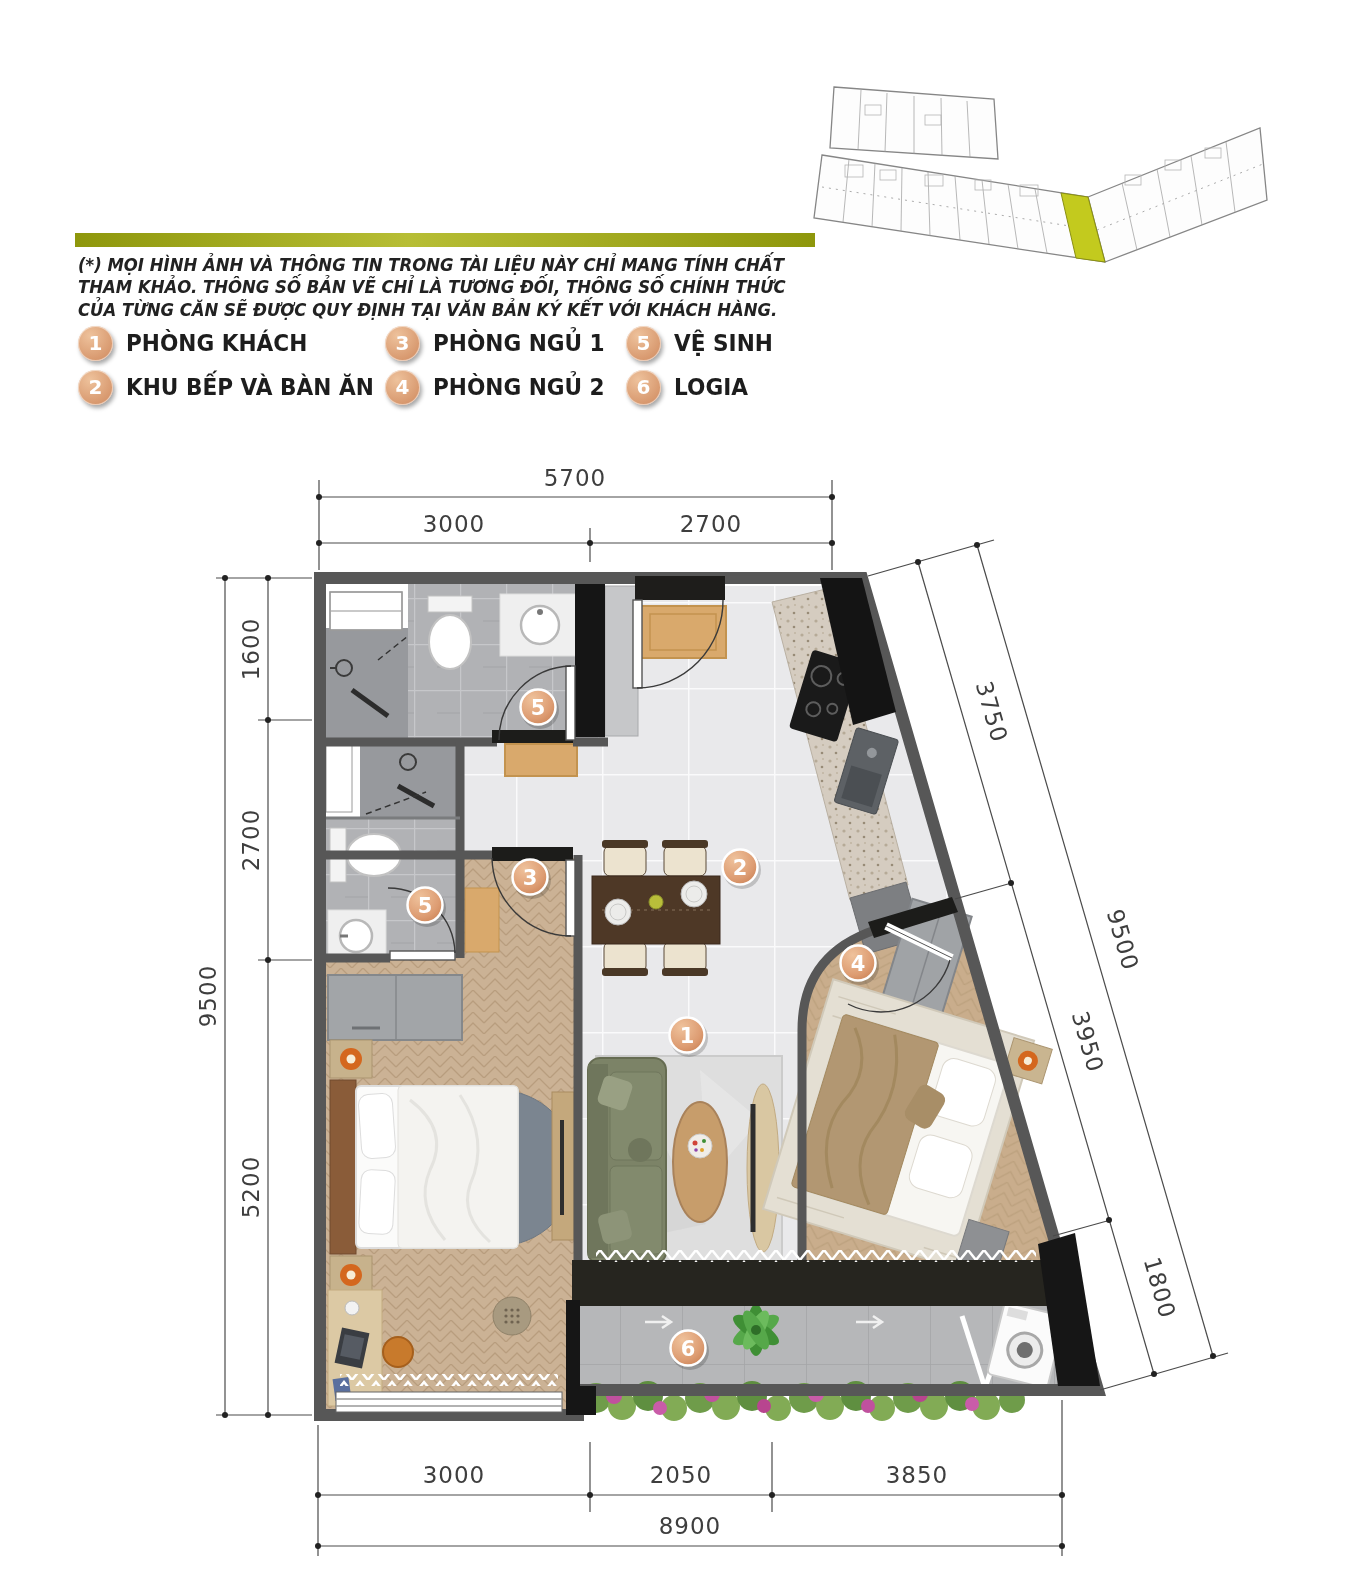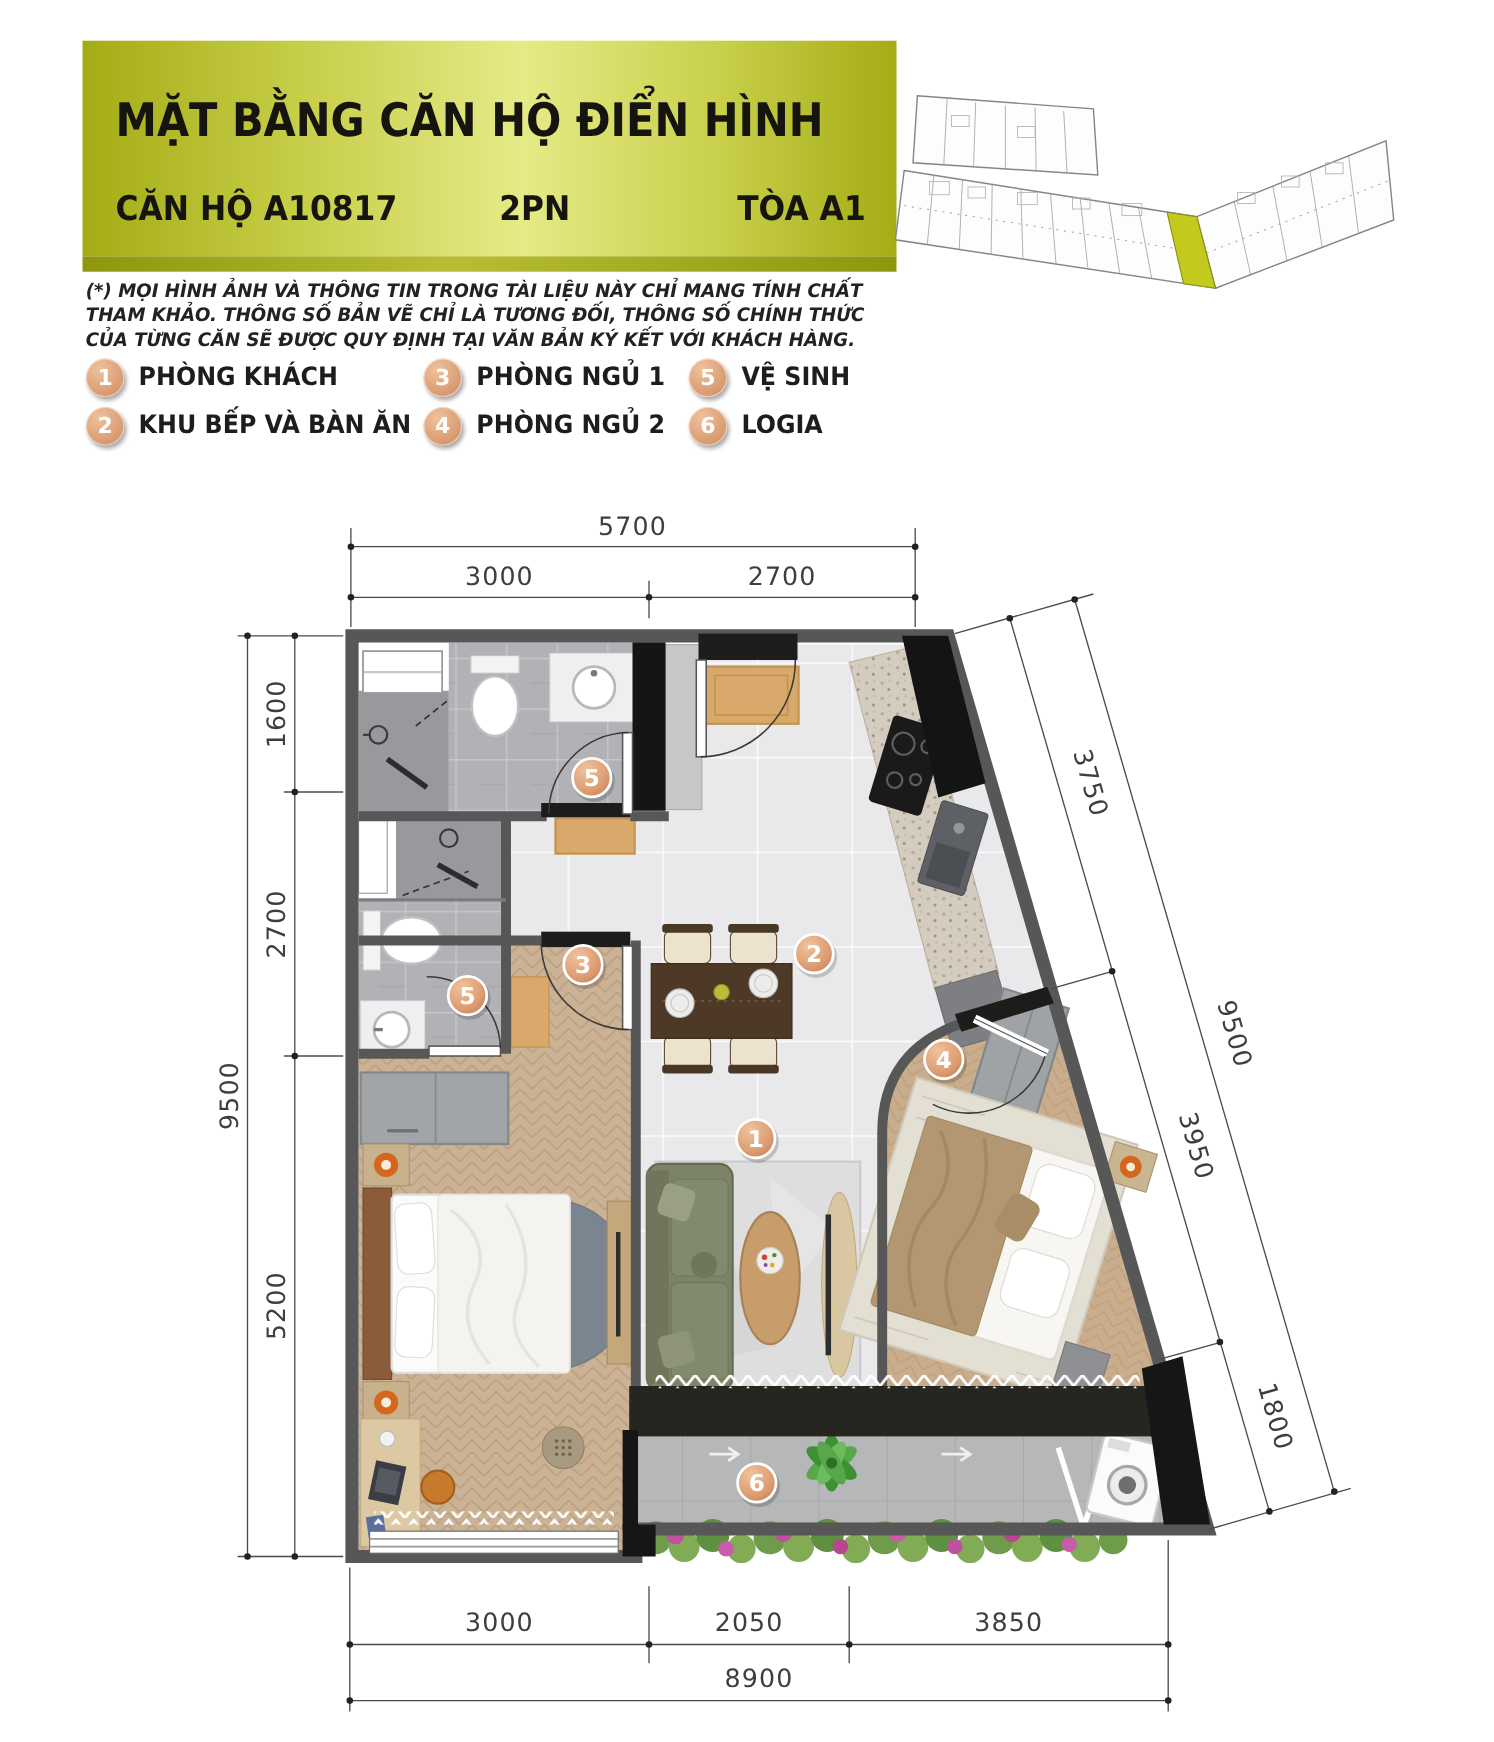--- a/index.html
+++ b/index.html
@@ -37,28 +37,20 @@
   .plan{position:absolute;left:170px;top:430px;}
   svg text{font-family:"DejaVu Sans", sans-serif;}
   .dim{font-size:23px;fill:#3e3e3e;letter-spacing:1px;}
   .mnum{font-size:21px;font-weight:bold;fill:#ffffff;}
 </style>
 </head>
 <body>
 
 <div class="page">
 
-  <div class="header-box">
-    <div class="header-title">MẶT BẰNG CĂN HỘ ĐIỂN HÌNH</div>
-    <div class="header-sub">
-      <span class="unit">CĂN HỘ A10817</span>
-      <span class="pn">2PN</span>
-      <span class="tower">TÒA A1</span>
-    </div>
-  </div>
   <div class="header-strip"></div>
 
   <svg class="overview" width="505" height="205" viewBox="0 0 505 205">
     <g stroke="#868686" stroke-width="1.3" fill="#fdfdfd">
       <polygon points="29,27 189,39 193,99 25,88"></polygon>
       <polygon points="17,95 283,137 300,202 9,158"></polygon>
       <polygon points="283,137 455,68 462,140 300,202"></polygon>
     </g>
     <g stroke="#9a9a9a" stroke-width="0.7">
       <line x1="56" y1="30" x2="53" y2="90"></line>

